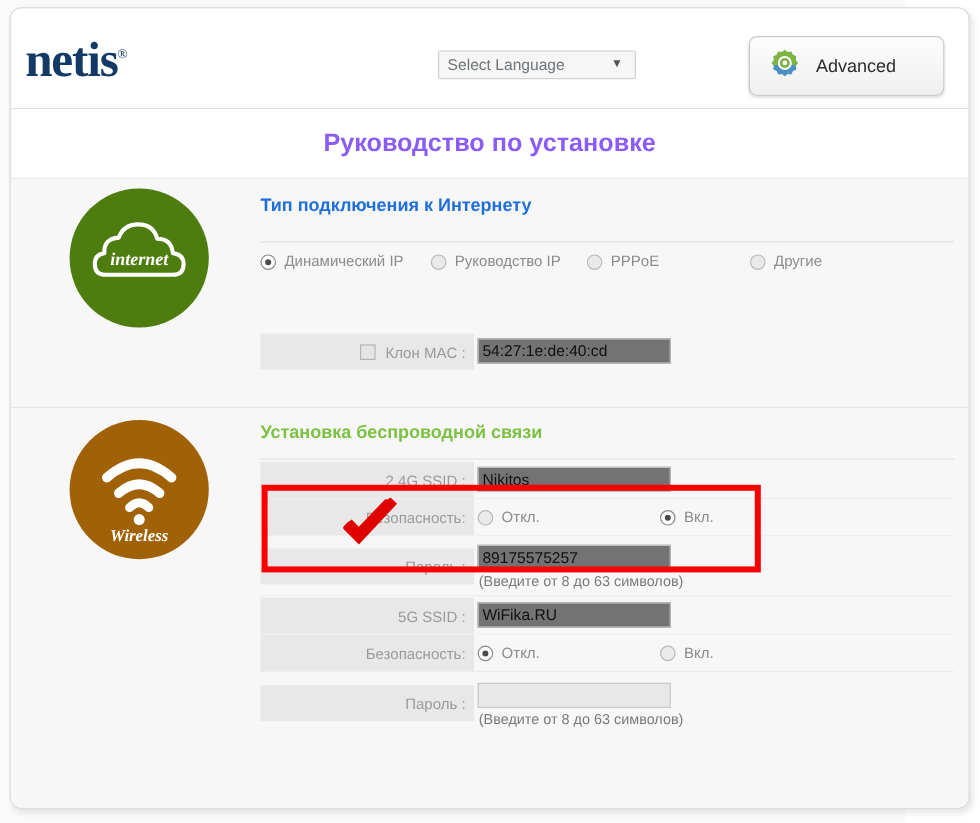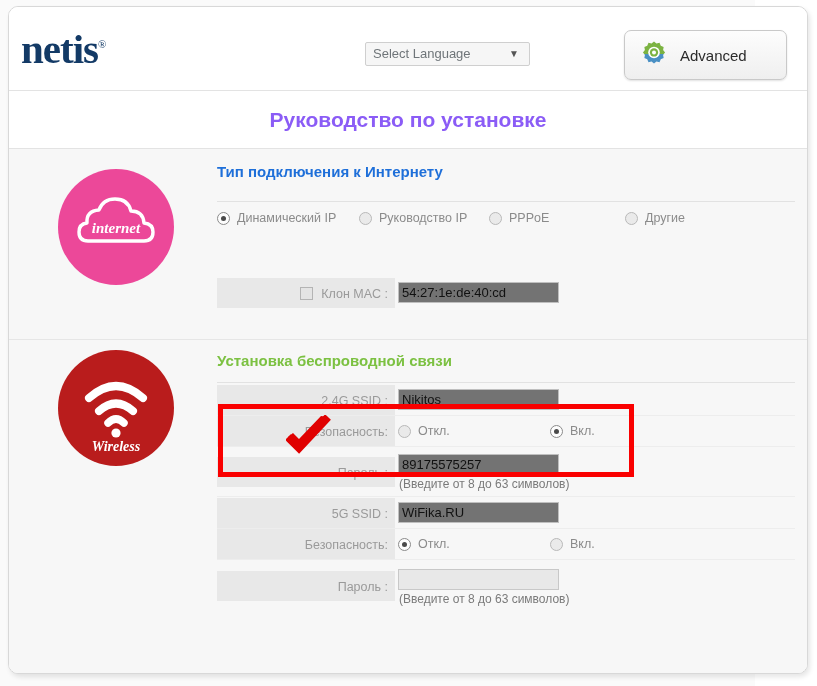--- a/index.html
+++ b/index.html
@@ -113,22 +113,22 @@
     background: #f7f7f7;
   }
   .section.wireless { border-top: 1px solid #e6e6e6; }
 
   .side-icon {
     position: absolute;
     left: 49px;
     width: 116px; height: 116px;
     border-radius: 50%;
   }
-  .side-icon.internet { background: #ec4899; top: 20px; }
-  .side-icon.wireless-ic { background: #b91c1c; top: 10px; }
+  .side-icon.internet { background: #4d7c0f; top: 8px; }
+  .side-icon.wireless-ic { background: #a16207; top: 10px; }
   .side-icon svg { display: block; }
 
   .sec-head {
     position: absolute;
     left: 208px;
     font-size: 15px;
     font-weight: bold;
   }
   .sec-head.blue { color: #1e6fd9; top: 14px; }
   .sec-head.green { color: #7cc142; top: 12px; }

